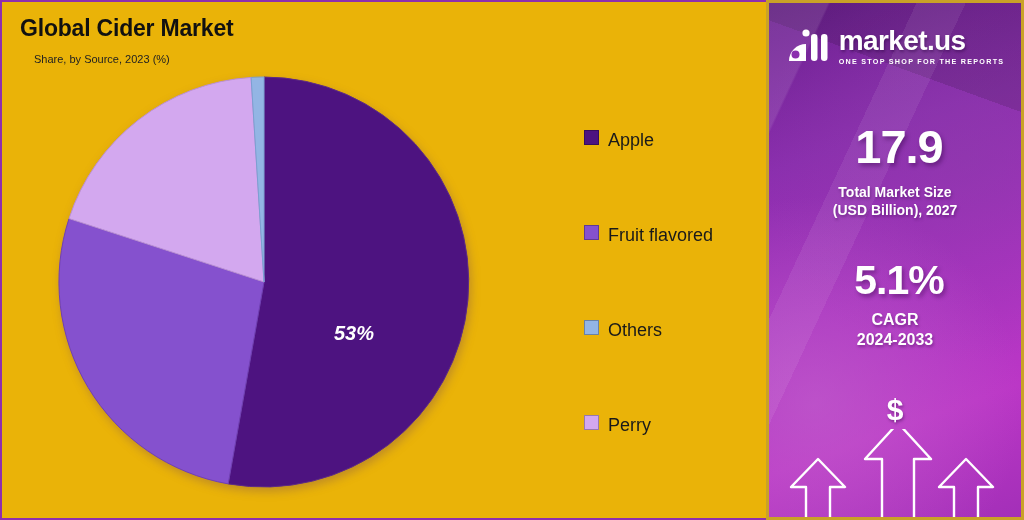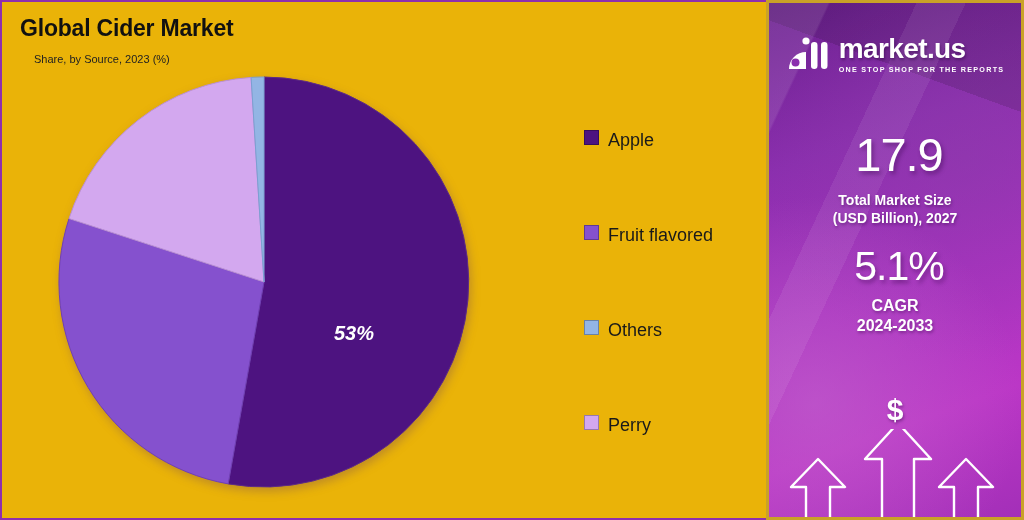--- a/index.html
+++ b/index.html
@@ -74,45 +74,45 @@
     content:"";position:absolute;inset:0;
     background:
       linear-gradient(115deg, rgba(255,255,255,.10) 0 12%, rgba(255,255,255,0) 12.5% 30%,
                               rgba(255,255,255,.07) 30% 40%, rgba(255,255,255,0) 40% 100%),
       linear-gradient(200deg, rgba(0,0,0,.12) 0 18%, rgba(0,0,0,0) 18% 100%);
     pointer-events:none;
   }
   .logo-row{
     position:relative;z-index:2;
     display:flex;align-items:center;justify-content:center;
-    gap:7px;padding-top:32px;
+    gap:7px;padding-top:24px;
   }
   .logo-mark{width:46px;height:38px;flex:0 0 46px;}
   .logo-text-block{text-align:left;}
   .logo-word{
     font-size:28px;font-weight:bold;letter-spacing:-0.6px;line-height:1;
     text-shadow:1px 2px 3px rgba(40,0,60,.45);
   }
   .logo-tag{
     font-size:7.2px;font-weight:bold;letter-spacing:1.25px;
     margin-top:3px;line-height:1;white-space:nowrap;
   }
   .stat-big{
     position:relative;z-index:2;
-    font-size:47px;font-weight:normal;line-height:1;
+    font-size:47px;font-weight:bold;line-height:1;
     margin-top:58px;letter-spacing:-1px;
     text-shadow:2px 3px 4px rgba(50,0,70,.42);
     padding-left:8px;
   }
   .stat-label{
     position:relative;z-index:2;
     font-size:14px;font-weight:bold;line-height:1.28;margin-top:14px;
     text-shadow:1px 2px 3px rgba(50,0,70,.4);
   }
-  .stat-big.small{font-size:41px;margin-top:18px;}
+  .stat-big.small{font-size:41px;margin-top:40px;}
   .stat-label.tight{font-size:16px;margin-top:9px;}
   .arrows{
     position:absolute;left:0;right:0;bottom:-4px;z-index:2;
     display:block;
   }
   .dollar{
     position:absolute;z-index:3;left:0;right:0;bottom:92px;
     font-size:30px;font-weight:bold;line-height:1;
     text-shadow:1px 2px 3px rgba(50,0,70,.4);
   }

